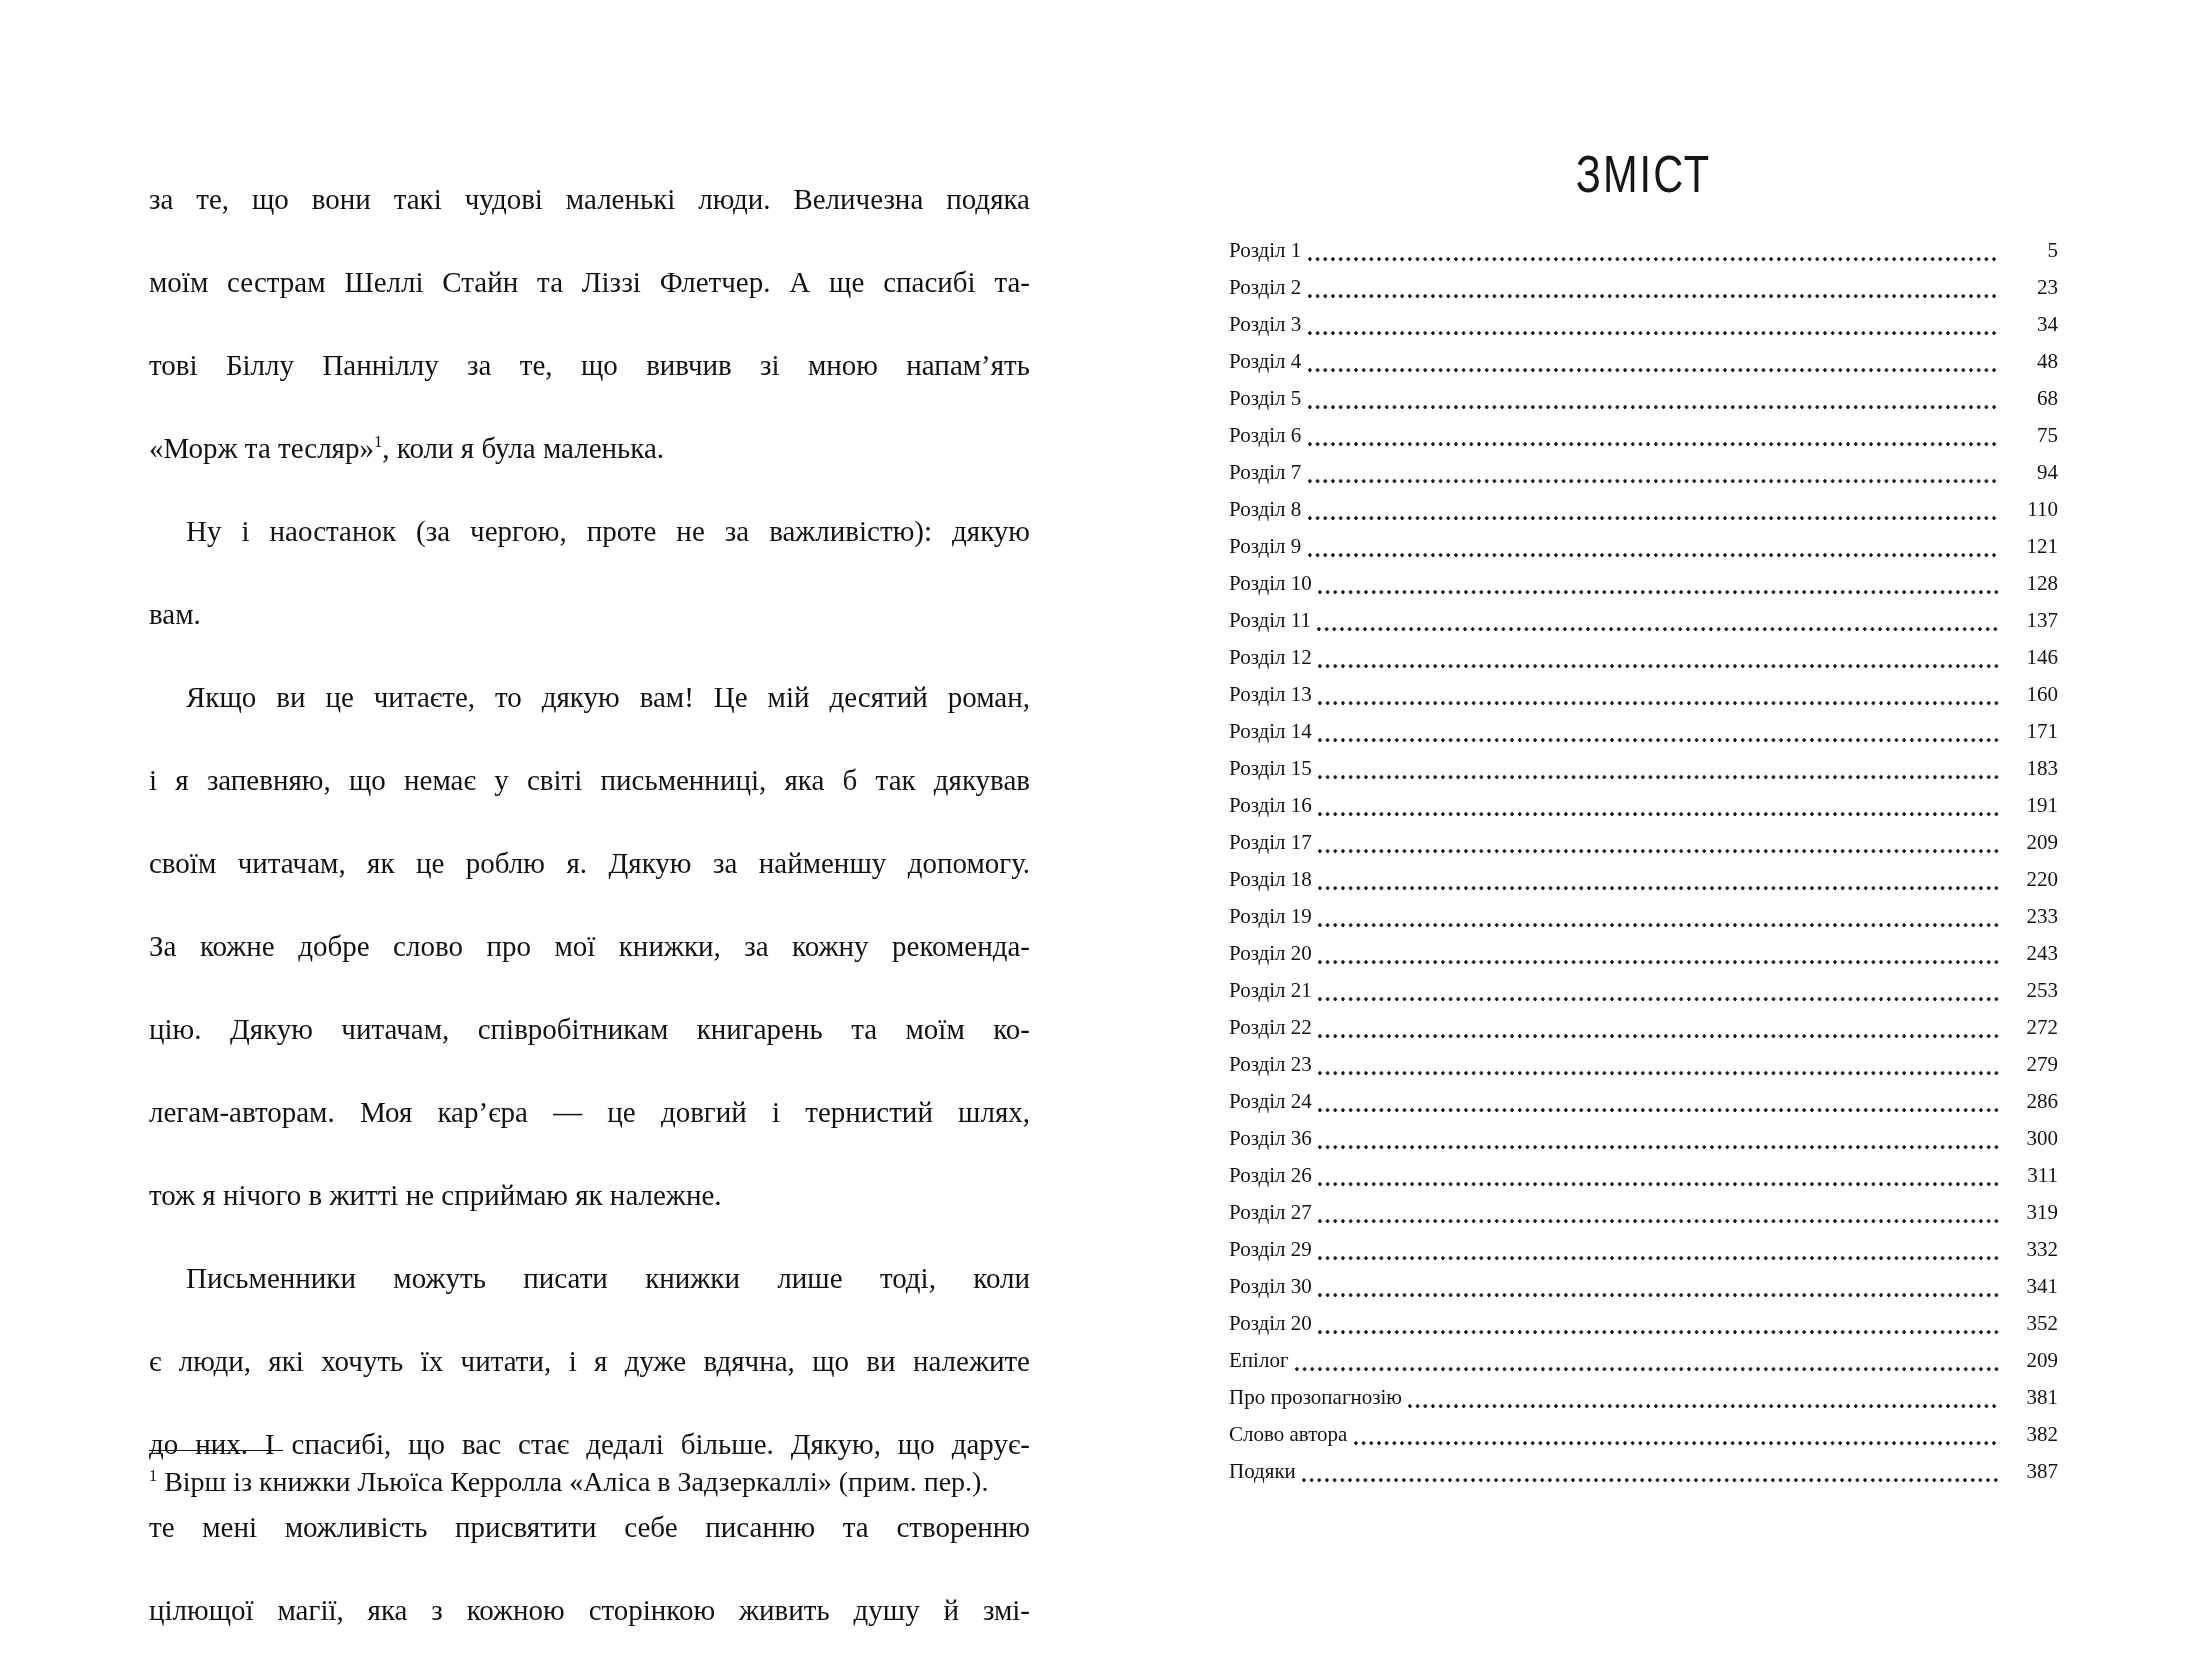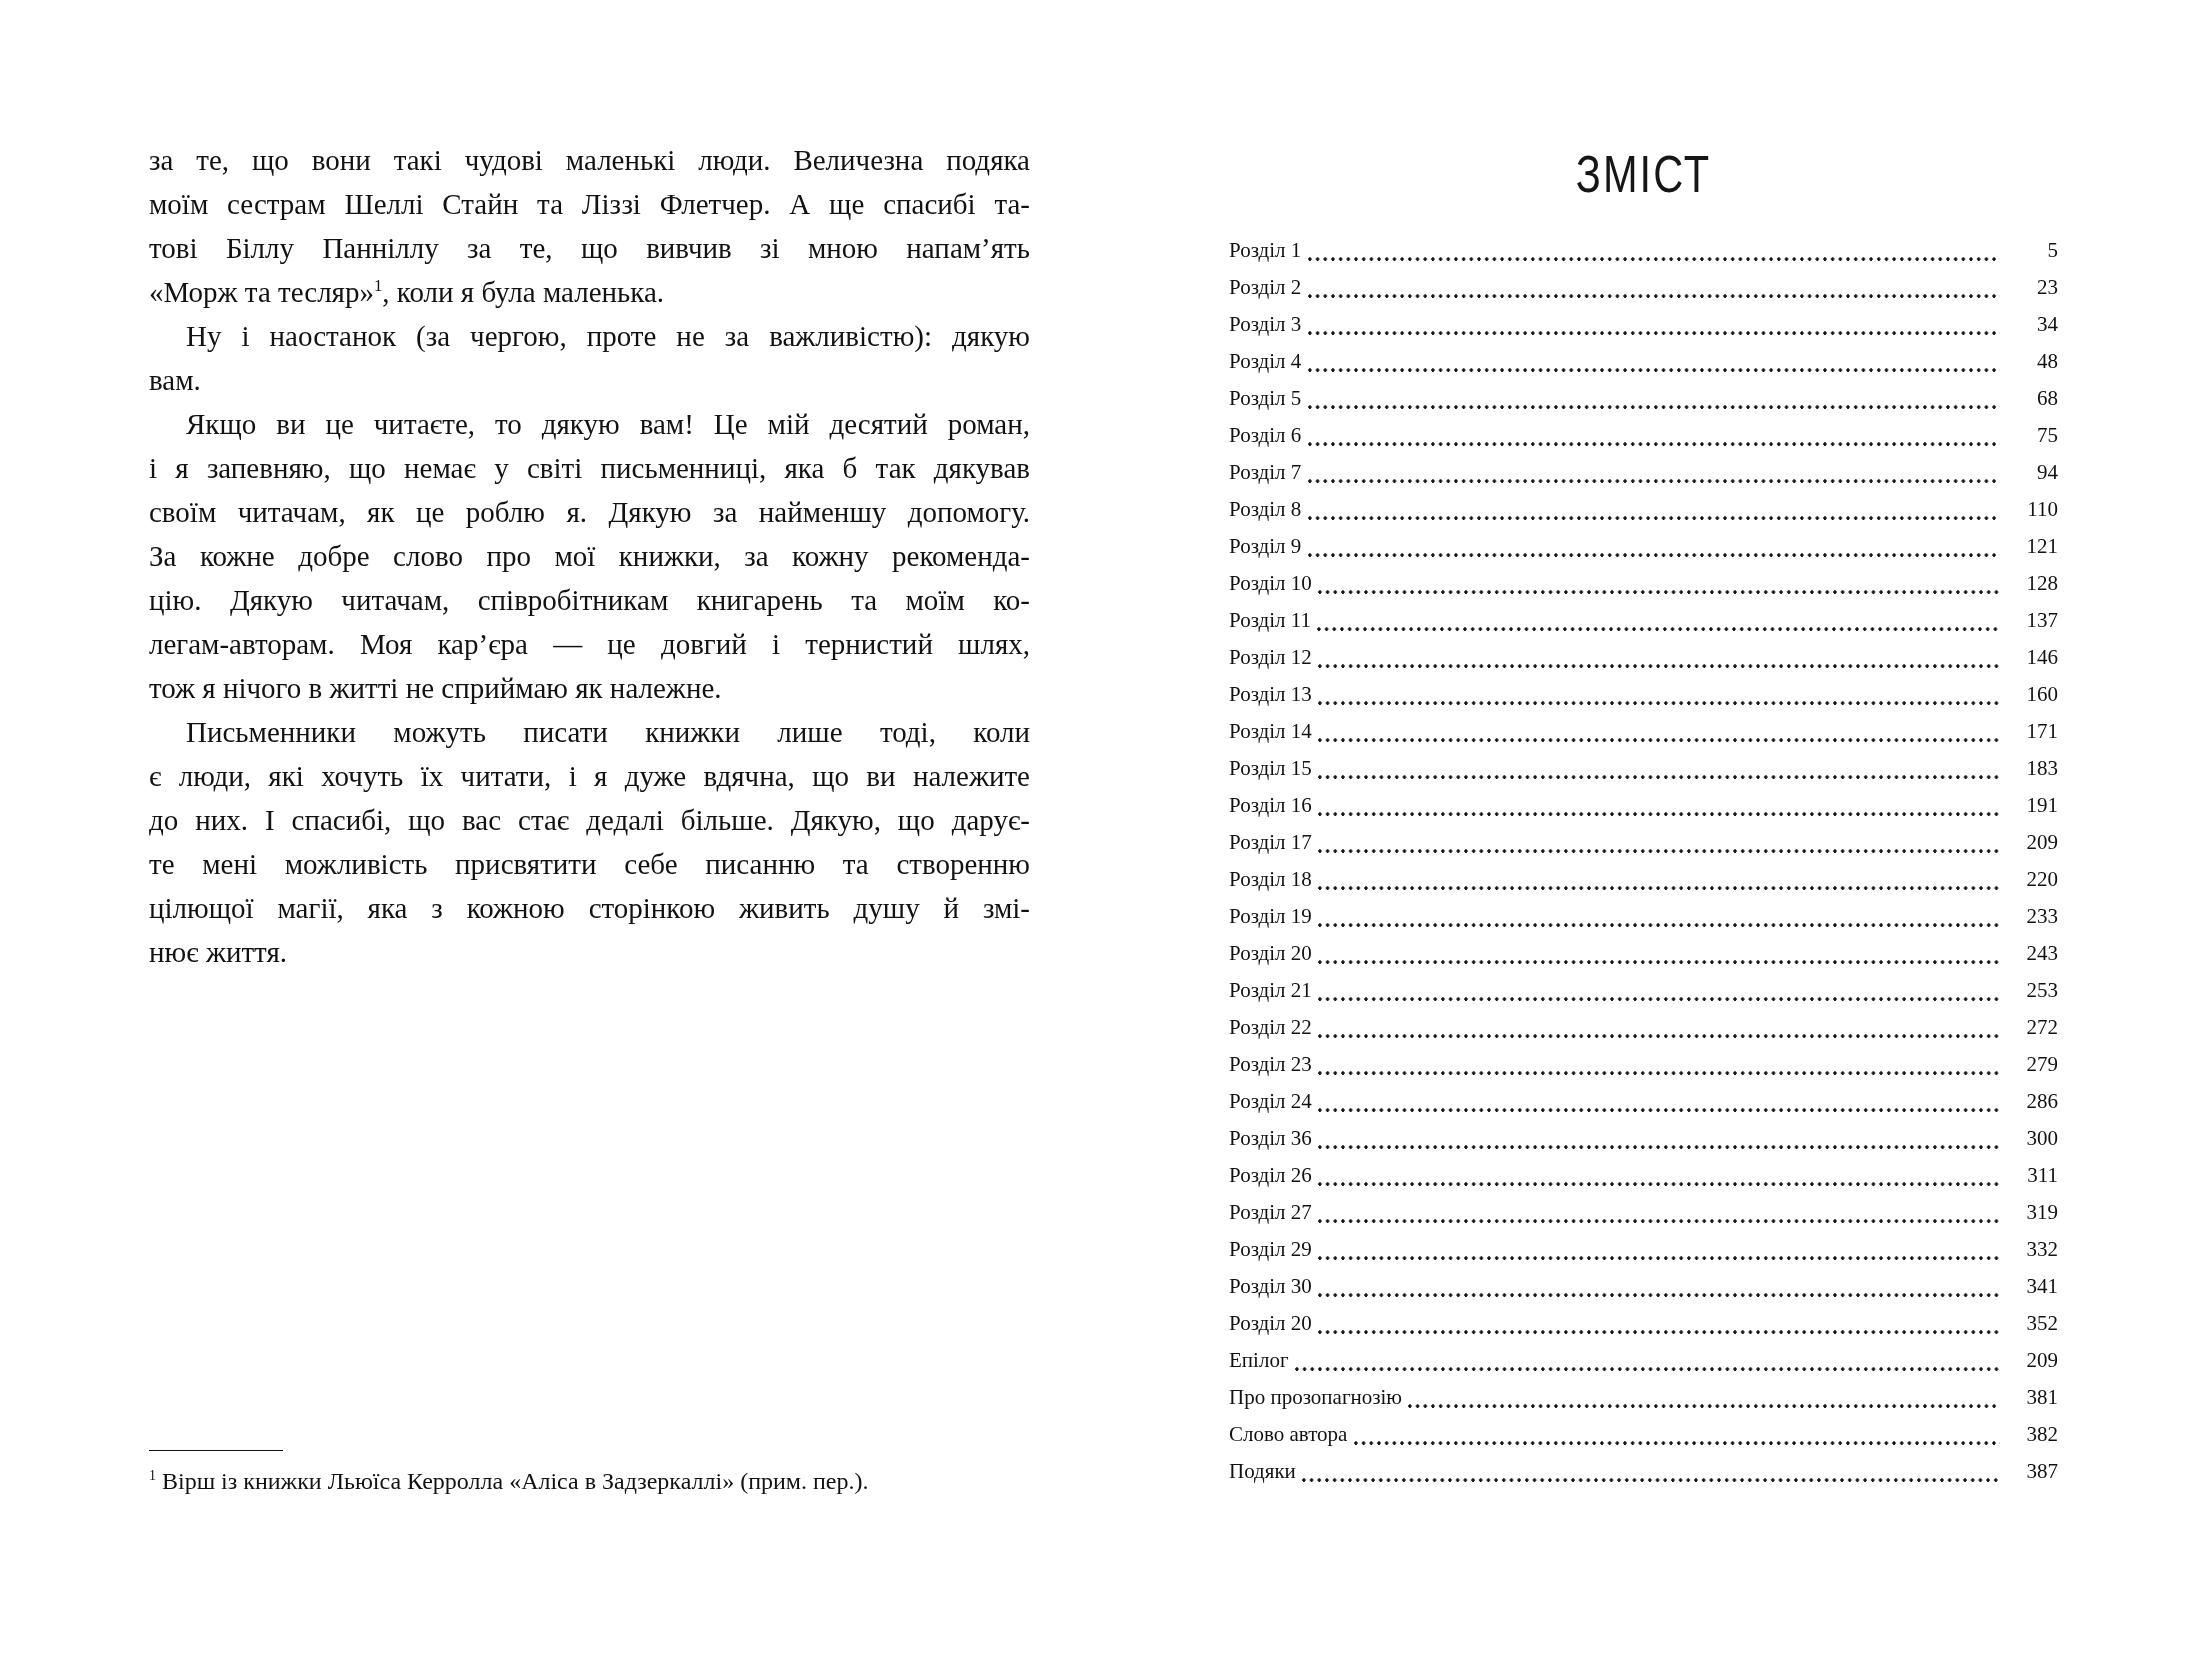--- a/index.html
+++ b/index.html
@@ -8,33 +8,33 @@
     font-family:"Liberation Serif", serif;color:#121212;
     -webkit-font-smoothing:antialiased;
   }
   
   .left-text{
     position:absolute;left:149px;top:138px;width:881px;
   }
   .bline{
     font-size:29px;line-height:44px;height:44px;
     text-align:justify;text-align-last:justify;
-    white-space:normal;overflow:visible;
+    white-space:normal;overflow:visible;margin-top:39px;
   }
   .bline.endp{text-align-last:left;}
   .bline.indent{text-indent:37px;}
   .it{}
   .sup{vertical-align:super;font-size:58%;line-height:0;}
   .footnote-rule{
     position:absolute;left:149px;top:1450px;width:134px;height:0;
     border-top:1.9px solid #121212;
   }
   .footnote-text{
     position:absolute;left:149px;top:1464px;width:884px;
-    font-size:24px;line-height:35px;text-align:left;
+    font-size:28px;line-height:35px;text-align:left;
   }
   
   .toc-title{
     position:absolute;left:1229px;top:144px;width:829px;
     text-align:center;
     font-family:"Liberation Sans", sans-serif;
     font-weight:200;font-size:52px;letter-spacing:2.5px;color:#161616;
     transform:scaleX(0.8);transform-origin:50% 0;
   }
   .toc{

